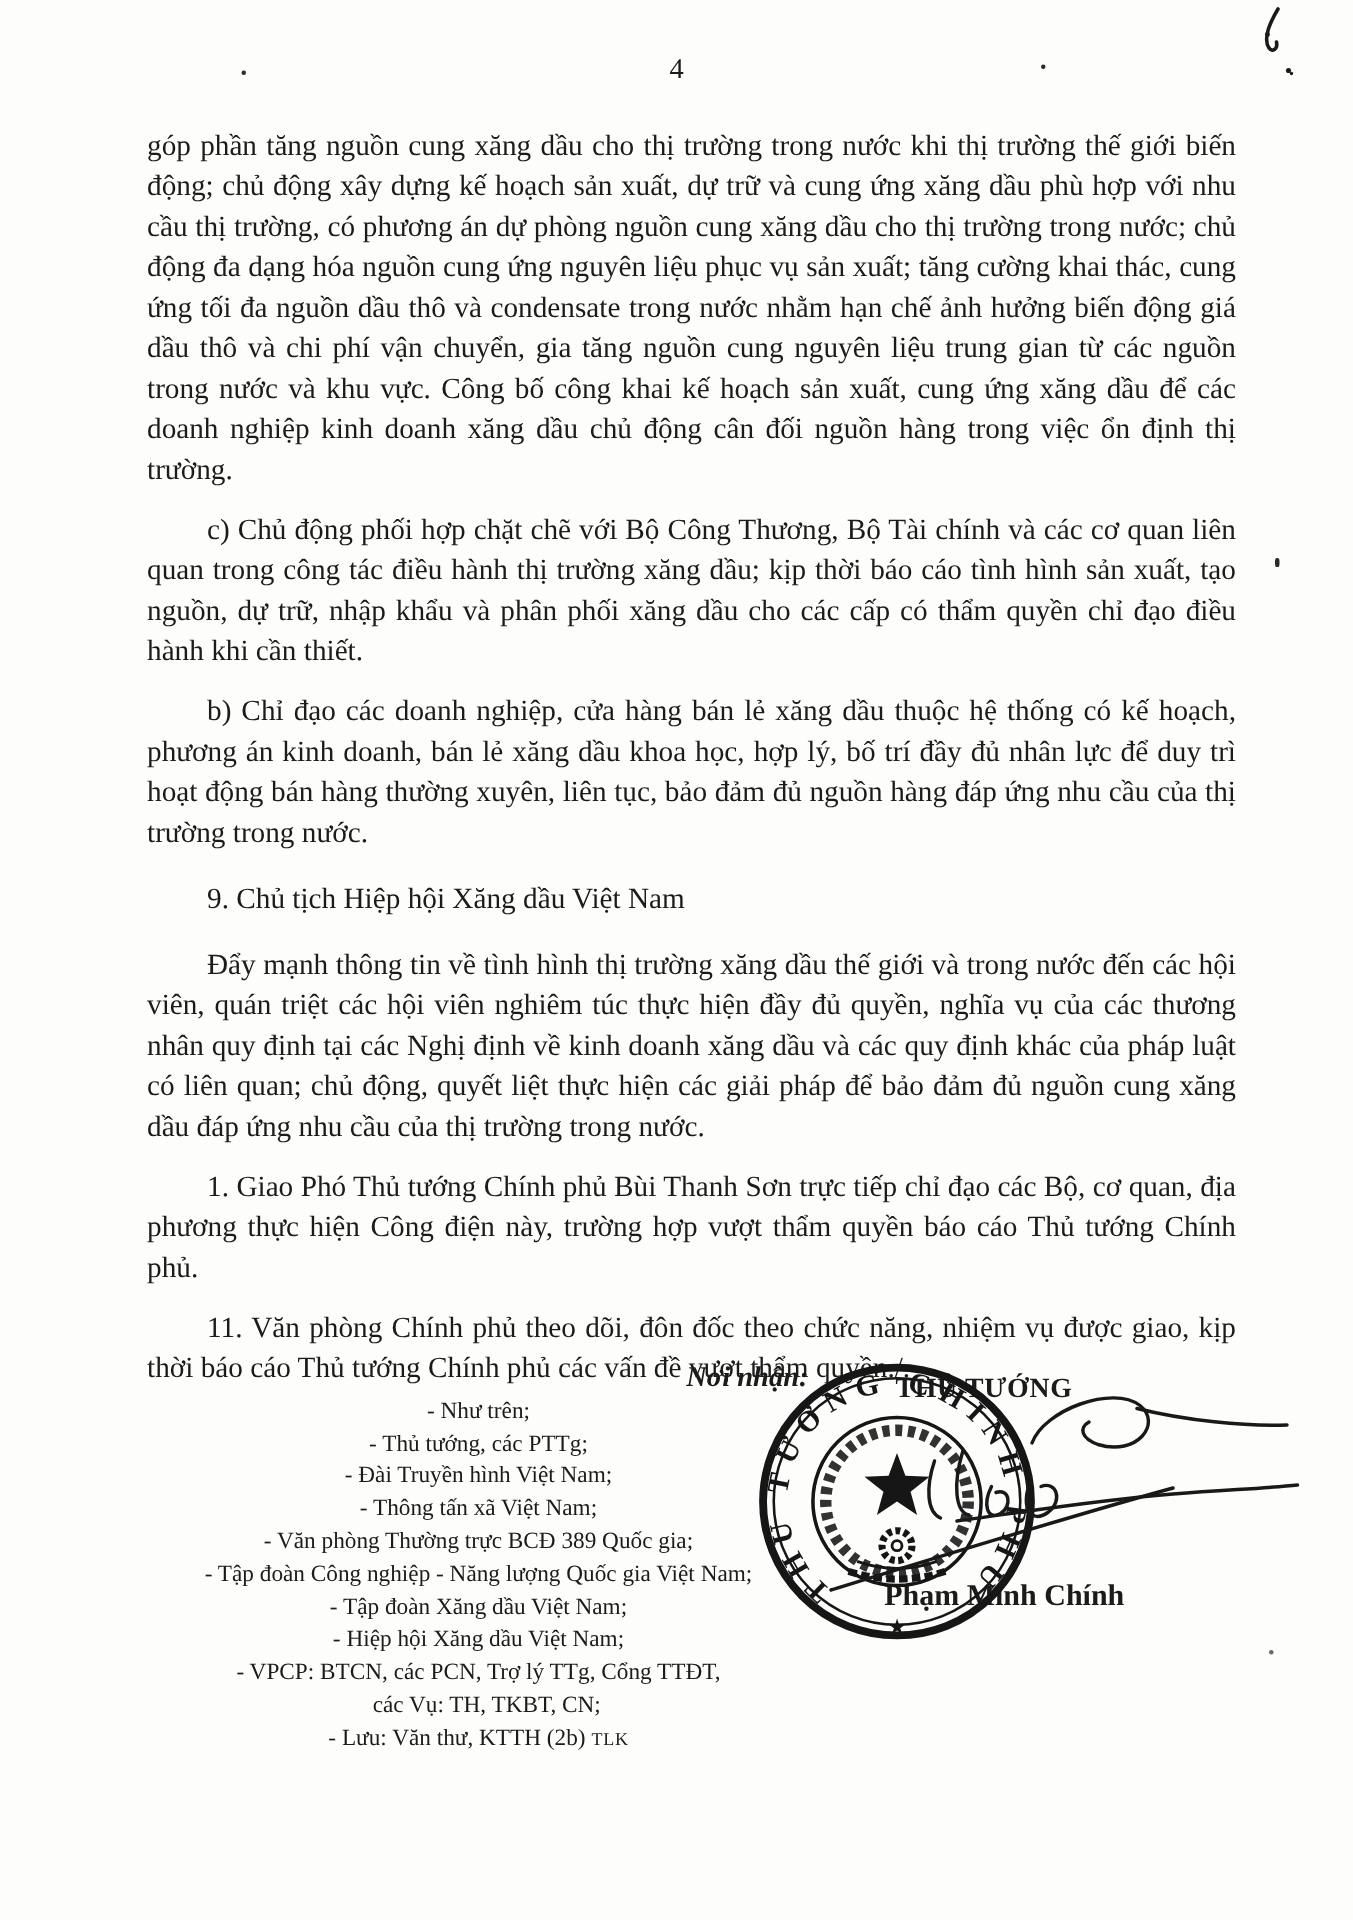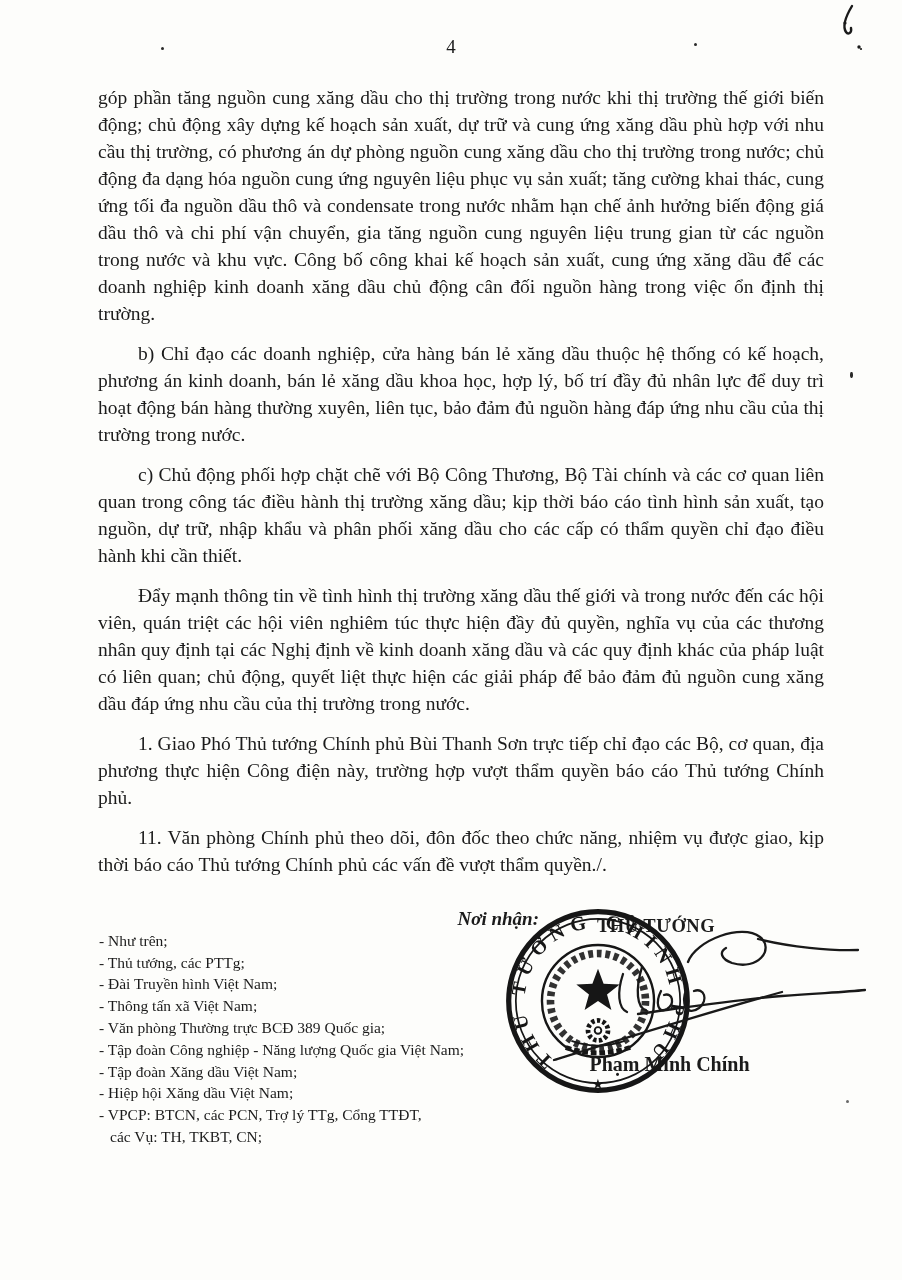--- a/index.html
+++ b/index.html
@@ -7,21 +7,21 @@
     position:relative;width:902px;height:1280px;background:#fdfdfb;overflow:hidden;
     font-family:"Liberation Serif","DejaVu Serif",serif;color:#1b1b1b;
   }
   .page-number{position:absolute;top:36px;left:0;width:100%;text-align:center;font-size:19px;}
   .content{position:absolute;left:98px;top:84px;width:726px;}
   .para{font-size:19.5px;line-height:27px;text-align:justify;margin:0 0 13px 0;text-indent:40px;}
   .para.no-indent{text-indent:0;}
   .para.heading{margin:17px 0 17px 0;text-align:left;}
   .recipients{position:absolute;left:99px;top:908px;width:440px;font-size:15.5px;line-height:21.8px;}
   .recipients .label{font-weight:bold;font-style:italic;font-size:19px;text-align:right;}
-  .r-item{white-space:nowrap;}
+  .r-item{white-space:nowrap;text-align:center;}
   .r-item.cont{padding-left:11px;}
   .tlk{font-size:12px;letter-spacing:0.5px;}
   .signer-title{position:absolute;left:556px;top:916px;width:200px;text-align:center;
     font-weight:bold;font-size:18.5px;letter-spacing:0.5px;}
   .signer-name{position:absolute;left:552px;top:1053px;width:235px;text-align:center;
     font-weight:bold;font-size:20px;}
   .seal-svg{position:absolute;left:503px;top:906px;width:190px;height:190px;}
   .sig-svg{position:absolute;left:490px;top:896px;width:400px;height:212px;}
   .ink-mark{position:absolute;left:830px;top:2px;width:44px;height:64px;}
   .speck{position:absolute;background:#2a2a2a;border-radius:50%;}
@@ -40,39 +40,44 @@
     <circle cx="31" cy="47" r="1.1" fill="#1a1a1a"></circle>
   </svg>
 
   <div class="speck" style="left:161px;top:47px;width:3px;height:3px;"></div>
   <div class="speck" style="left:694px;top:43px;width:3px;height:3px;"></div>
   <div class="speck" style="left:850px;top:372px;width:3px;height:6px;border-radius:40%;"></div>
   <div class="speck" style="left:846px;top:1100px;width:3px;height:3px;opacity:.7;"></div>
 
   <div class="content">
     <p class="para no-indent">góp phần tăng nguồn cung xăng dầu cho thị trường trong nước khi thị trường thế giới biến động; chủ động xây dựng kế hoạch sản xuất, dự trữ và cung ứng xăng dầu phù hợp với nhu cầu thị trường, có phương án dự phòng nguồn cung xăng dầu cho thị trường trong nước; chủ động đa dạng hóa nguồn cung ứng nguyên liệu phục vụ sản xuất; tăng cường khai thác, cung ứng tối đa nguồn dầu thô và condensate trong nước nhằm hạn chế ảnh hưởng biến động giá dầu thô và chi phí vận chuyển, gia tăng nguồn cung nguyên liệu trung gian từ các nguồn trong nước và khu vực. Công bố công khai kế hoạch sản xuất, cung ứng xăng dầu để các doanh nghiệp kinh doanh xăng dầu chủ động cân đối nguồn hàng trong việc ổn định thị trường.</p>
+    <p class="para">c) Chủ động phối hợp chặt chẽ với Bộ Công Thương, Bộ Tài chính và các cơ quan liên quan trong công tác điều hành thị trường xăng dầu; kịp thời báo cáo tình hình sản xuất, tạo nguồn, dự trữ, nhập khẩu và phân phối xăng dầu cho các cấp có thẩm quyền chỉ đạo điều hành khi cần thiết.</p>
     <p class="para">b) Chỉ đạo các doanh nghiệp, cửa hàng bán lẻ xăng dầu thuộc hệ thống có kế hoạch, phương án kinh doanh, bán lẻ xăng dầu khoa học, hợp lý, bố trí đầy đủ nhân lực để duy trì hoạt động bán hàng thường xuyên, liên tục, bảo đảm đủ nguồn hàng đáp ứng nhu cầu của thị trường trong nước.</p>
-    <p class="para">c) Chủ động phối hợp chặt chẽ với Bộ Công Thương, Bộ Tài chính và các cơ quan liên quan trong công tác điều hành thị trường xăng dầu; kịp thời báo cáo tình hình sản xuất, tạo nguồn, dự trữ, nhập khẩu và phân phối xăng dầu cho các cấp có thẩm quyền chỉ đạo điều hành khi cần thiết.</p>
+    <p class="para heading">9. Chủ tịch Hiệp hội Xăng dầu Việt Nam</p>
     <p class="para">Đẩy mạnh thông tin về tình hình thị trường xăng dầu thế giới và trong nước đến các hội viên, quán triệt các hội viên nghiêm túc thực hiện đầy đủ quyền, nghĩa vụ của các thương nhân quy định tại các Nghị định về kinh doanh xăng dầu và các quy định khác của pháp luật có liên quan; chủ động, quyết liệt thực hiện các giải pháp để bảo đảm đủ nguồn cung xăng dầu đáp ứng nhu cầu của thị trường trong nước.</p>
     <p class="para">1. Giao Phó Thủ tướng Chính phủ Bùi Thanh Sơn trực tiếp chỉ đạo các Bộ, cơ quan, địa phương thực hiện Công điện này, trường hợp vượt thẩm quyền báo cáo Thủ tướng Chính phủ.</p>
     <p class="para">11. Văn phòng Chính phủ theo dõi, đôn đốc theo chức năng, nhiệm vụ được giao, kịp thời báo cáo Thủ tướng Chính phủ các vấn đề vượt thẩm quyền./.</p>
   </div>
 
   <div class="recipients">
     <div class="label"><span>Nơi nhận:</span></div>
     <div class="r-item">- Như trên;</div>
     <div class="r-item">- Thủ tướng, các PTTg;</div>
     <div class="r-item">- Đài Truyền hình Việt Nam;</div>
     <div class="r-item">- Thông tấn xã Việt Nam;</div>
     <div class="r-item">- Văn phòng Thường trực BCĐ 389 Quốc gia;</div>
     <div class="r-item">- Tập đoàn Công nghiệp - Năng lượng Quốc gia Việt Nam;</div>
     <div class="r-item">- Tập đoàn Xăng dầu Việt Nam;</div>
     <div class="r-item">- Hiệp hội Xăng dầu Việt Nam;</div>
     <div class="r-item">- VPCP: BTCN, các PCN, Trợ lý TTg, Cổng TTĐT,</div>
     <div class="r-item cont">các Vụ: TH, TKBT, CN;</div>
+    <div class="r-item">
+      <span>- Lưu: Văn thư, KTTH (2b)</span>
+      <span class="tlk">TLK</span>
+    </div>
   </div>
 
   <div class="signer-title">THỦ TƯỚNG</div>
   <div class="signer-name">Phạm Minh Chính</div>
 
   <svg class="seal-svg" viewBox="0 0 200 200">
     <g stroke="#161616" fill="none">
       <circle cx="100" cy="100" r="94" stroke-width="5.5"></circle>
       <circle cx="100" cy="100" r="86.5" stroke-width="1.8"></circle>
       <circle cx="100" cy="100" r="59" stroke-width="2.5"></circle>

